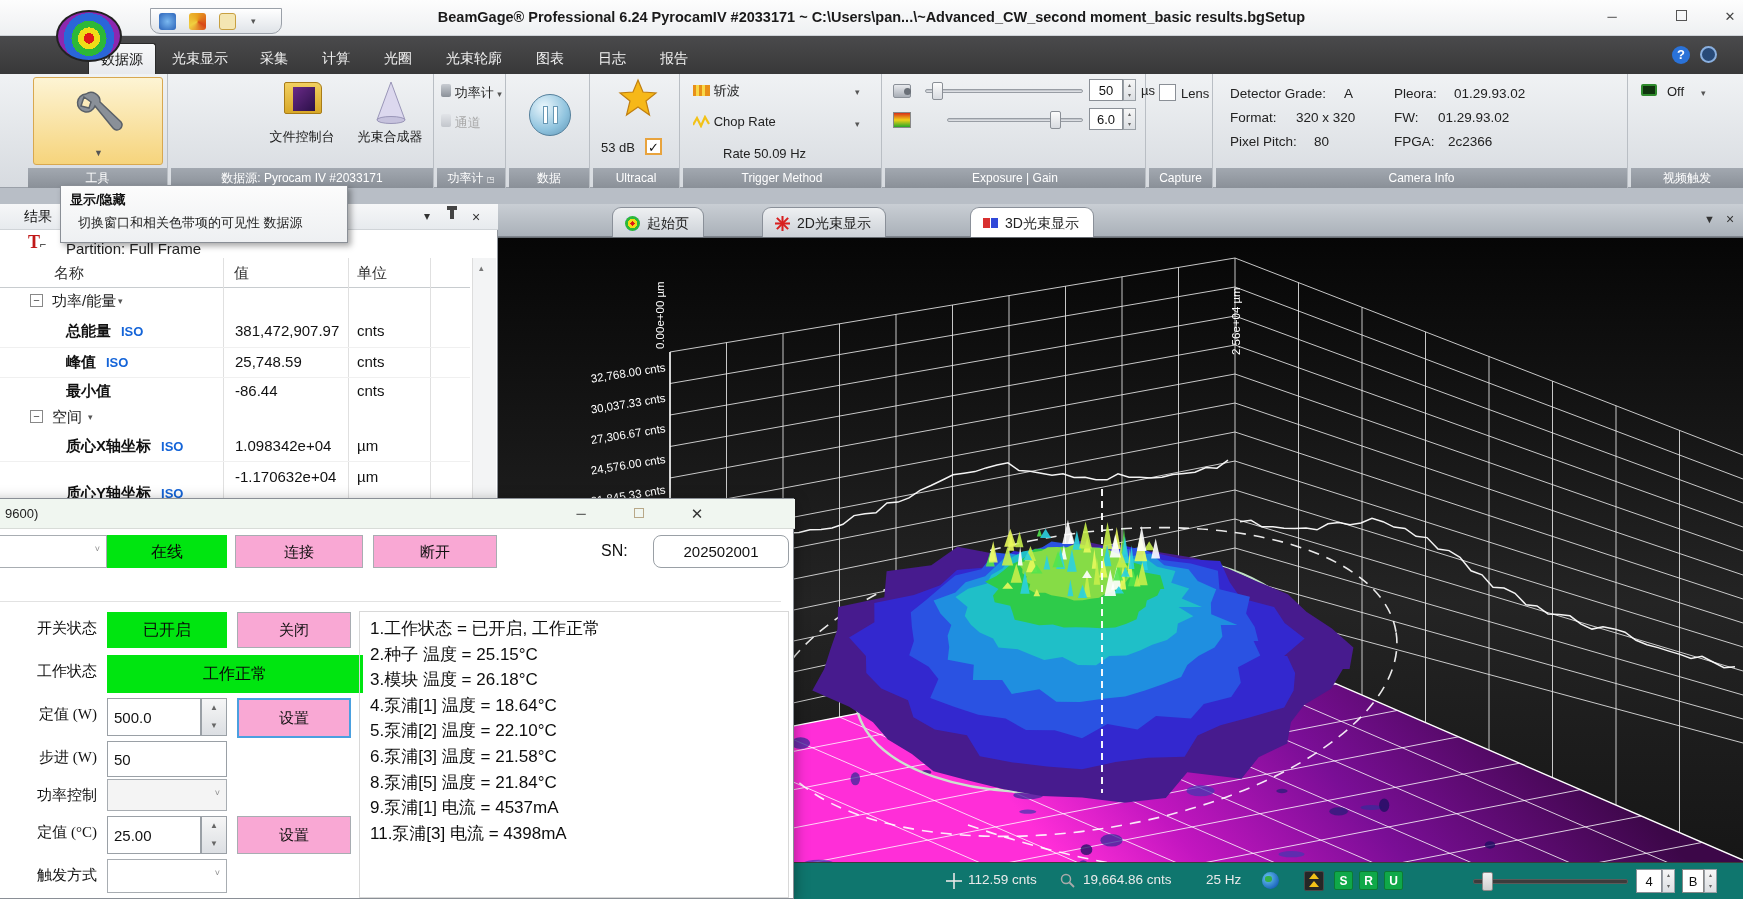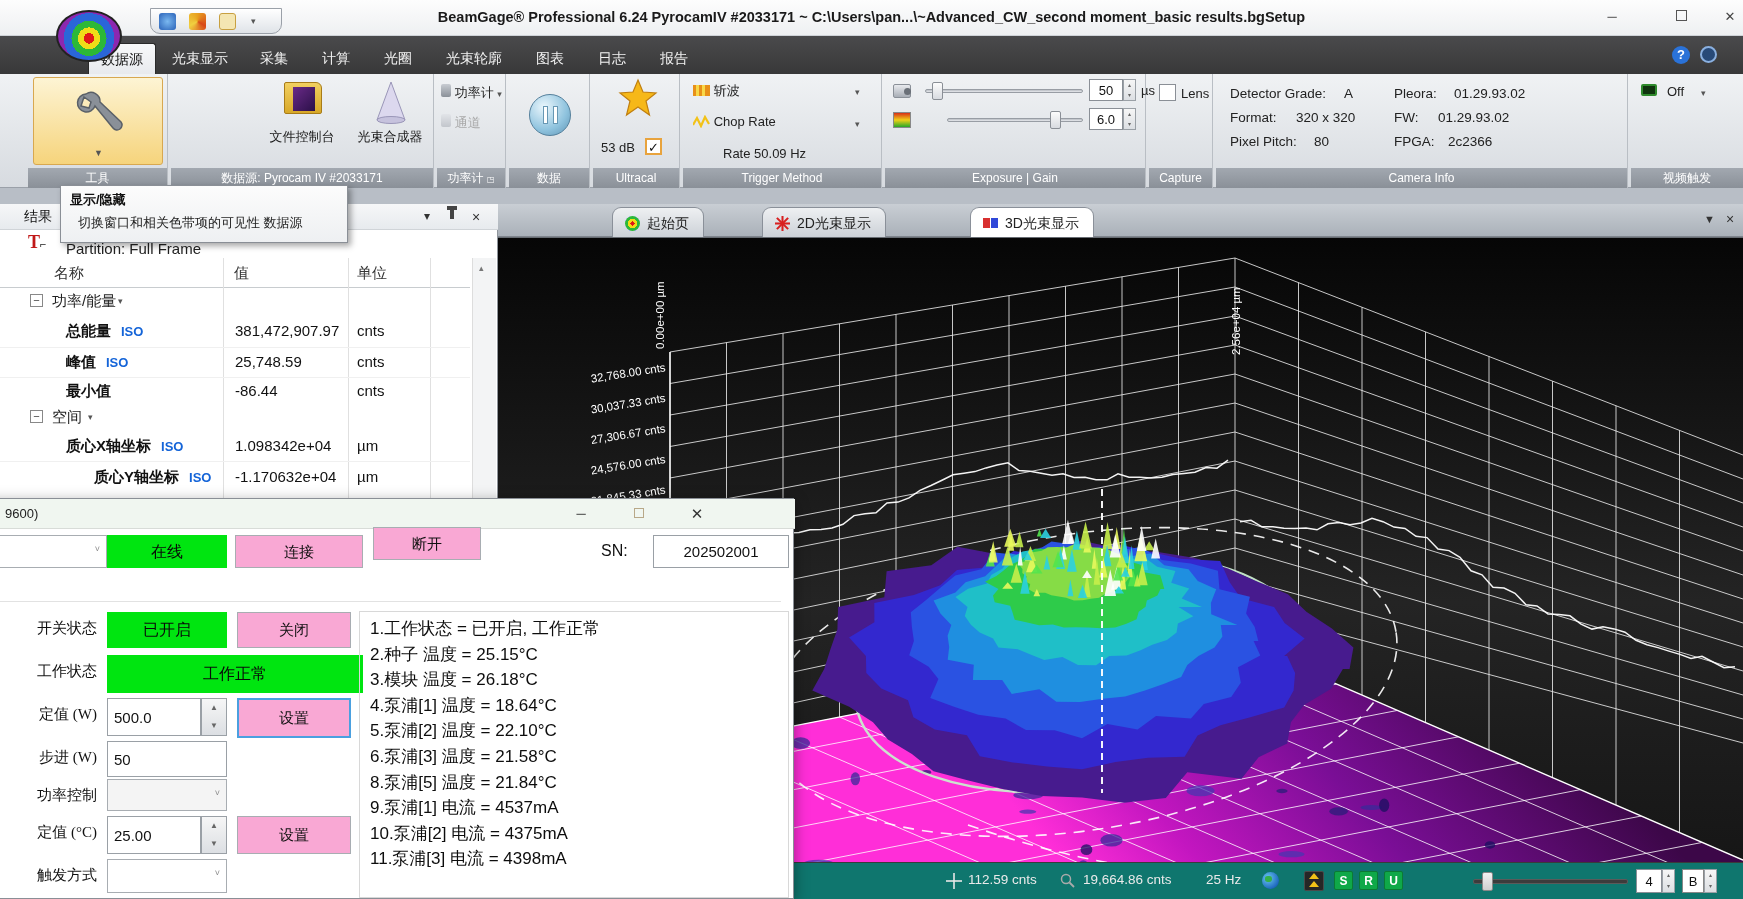--- a/index.html
+++ b/index.html
@@ -302,21 +302,21 @@
       <div class="ab expbox" style="left:30px;top:4px;">−</div>
       <div class="ab grp-name" style="left:52px;top:2px;">空间</div>
       <div class="ab caret" style="left:88px;top:6px;">▾</div>
     </div>
     <div class="ab" style="left:0;top:226px;width:470px;height:32px;border-bottom:1px solid #f0f0f0;">
       <span class="ab row-name" style="left:66px;top:7px;"><span>质心X轴坐标</span><span class="iso">ISO</span></span>
       <span class="ab row-val" style="left:235px;top:7px;width:112px;">1.098342e+04</span>
       <span class="ab row-unit" style="left:357px;top:7px;">µm</span>
     </div>
     <div class="ab" style="left:0;top:258px;width:470px;height:32px;">
-      <span class="ab row-name" style="left:66px;top:6px;margin-left:28px;"><span>质心Y轴坐标</span><span class="iso">ISO</span></span>
+      <span class="ab row-name" style="left:66px;top:22px;"><span>质心Y轴坐标</span><span class="iso">ISO</span></span>
       <span class="ab row-val" style="left:235px;top:6px;width:112px;">-1.170632e+04</span>
       <span class="ab row-unit" style="left:357px;top:6px;">µm</span>
     </div>
 
     <div class="ab" style="left:472px;top:54px;width:24px;height:240px;background:#f3f4f5;border-left:1px solid #ddd;">
       <div class="ab" style="left:6px;top:5px;font-size:9px;color:#777;">▴</div>
     </div>
   </div>
 
   <div class="ab" id="tooltip">
@@ -585,23 +585,23 @@
       <div class="ab dlgbtn" style="left:652px;">─</div>
       <div class="ab dlgbtn" style="left:710px;"><span style="display:inline-block;width:10px;height:10px;border:1.5px solid #b8a888;"></span></div>
       <div class="ab dlgbtn" style="left:768px;font-size:15px;">✕</div>
     </div>
 
     <div class="ab combo" style="left:48px;top:36px;width:148px;height:33px;">
         <span class="caret">˅</span>
       </div>
     <div class="ab greenfield" style="left:196px;top:36px;width:120px;height:33px;line-height:33px;">在线</div>
     <div class="ab btn" style="left:324px;top:36px;width:128px;height:33px;line-height:31px;">连接</div>
-    <div class="ab btn" style="left:462px;top:28px;width:108px;height:33px;line-height:31px;">断开</div>
+    <div class="ab btn" style="left:462px;top:36px;width:124px;height:33px;line-height:31px;">断开</div>
     <div class="ab" style="left:690px;top:43px;font-size:16px;color:#111;">SN:</div>
-    <input class="ab dlg-input" style="left: 742px; top: 36px; width: 136px; height: 33px; text-align: center;" readonly="" value="202502001">
+    <input class="ab dlg-input" style="left: 742px; top: 36px; width: 136px; height: 33px; text-align: center; border-radius: 8px;" readonly="" value="202502001">
 
     <div class="ab" style="left:14px;top:102px;width:856px;height:294px;border-top:1px solid #e2e2e2;"></div>
 
     <div class="ab dlg-label" style="left:108px;top:120px;width:78px;">开关状态</div>
     <div class="ab greenfield" style="left:196px;top:113px;width:120px;height:36px;line-height:36px;">已开启</div>
     <div class="ab btn" style="left:326px;top:113px;width:114px;height:36px;line-height:34px;">关闭</div>
 
     <div class="ab dlg-label" style="left:108px;top:163px;width:78px;">工作状态</div>
     <div class="ab greenfield" style="left:196px;top:156px;width:256px;height:38px;line-height:38px;">工作正常</div>
 
@@ -630,18 +630,17 @@
 
     <div class="ab" style="left:448px;top:112px;width:430px;height:287px;border:1px solid #d8d8d8;padding:4px 0 0 10px;overflow:hidden;">
       <div class="statline">1.工作状态  = 已开启, 工作正常</div>
       <div class="statline">2.种子 温度 = 25.15°C</div>
       <div class="statline">3.模块 温度 = 26.18°C</div>
       <div class="statline">4.泵浦[1] 温度 = 18.64°C</div>
       <div class="statline">5.泵浦[2] 温度 = 22.10°C</div>
       <div class="statline">6.泵浦[3] 温度 = 21.58°C</div>
       <div class="statline">8.泵浦[5] 温度 = 21.84°C</div>
       <div class="statline">9.泵浦[1] 电流 = 4537mA</div>
-      <div class="statline">10.泵浦[2] 电流 = 4375mA</div>
       <div class="statline">11.泵浦[3] 电流 = 4398mA</div>
     </div>
   </div>
 
 </div>
 
 </body></html>

